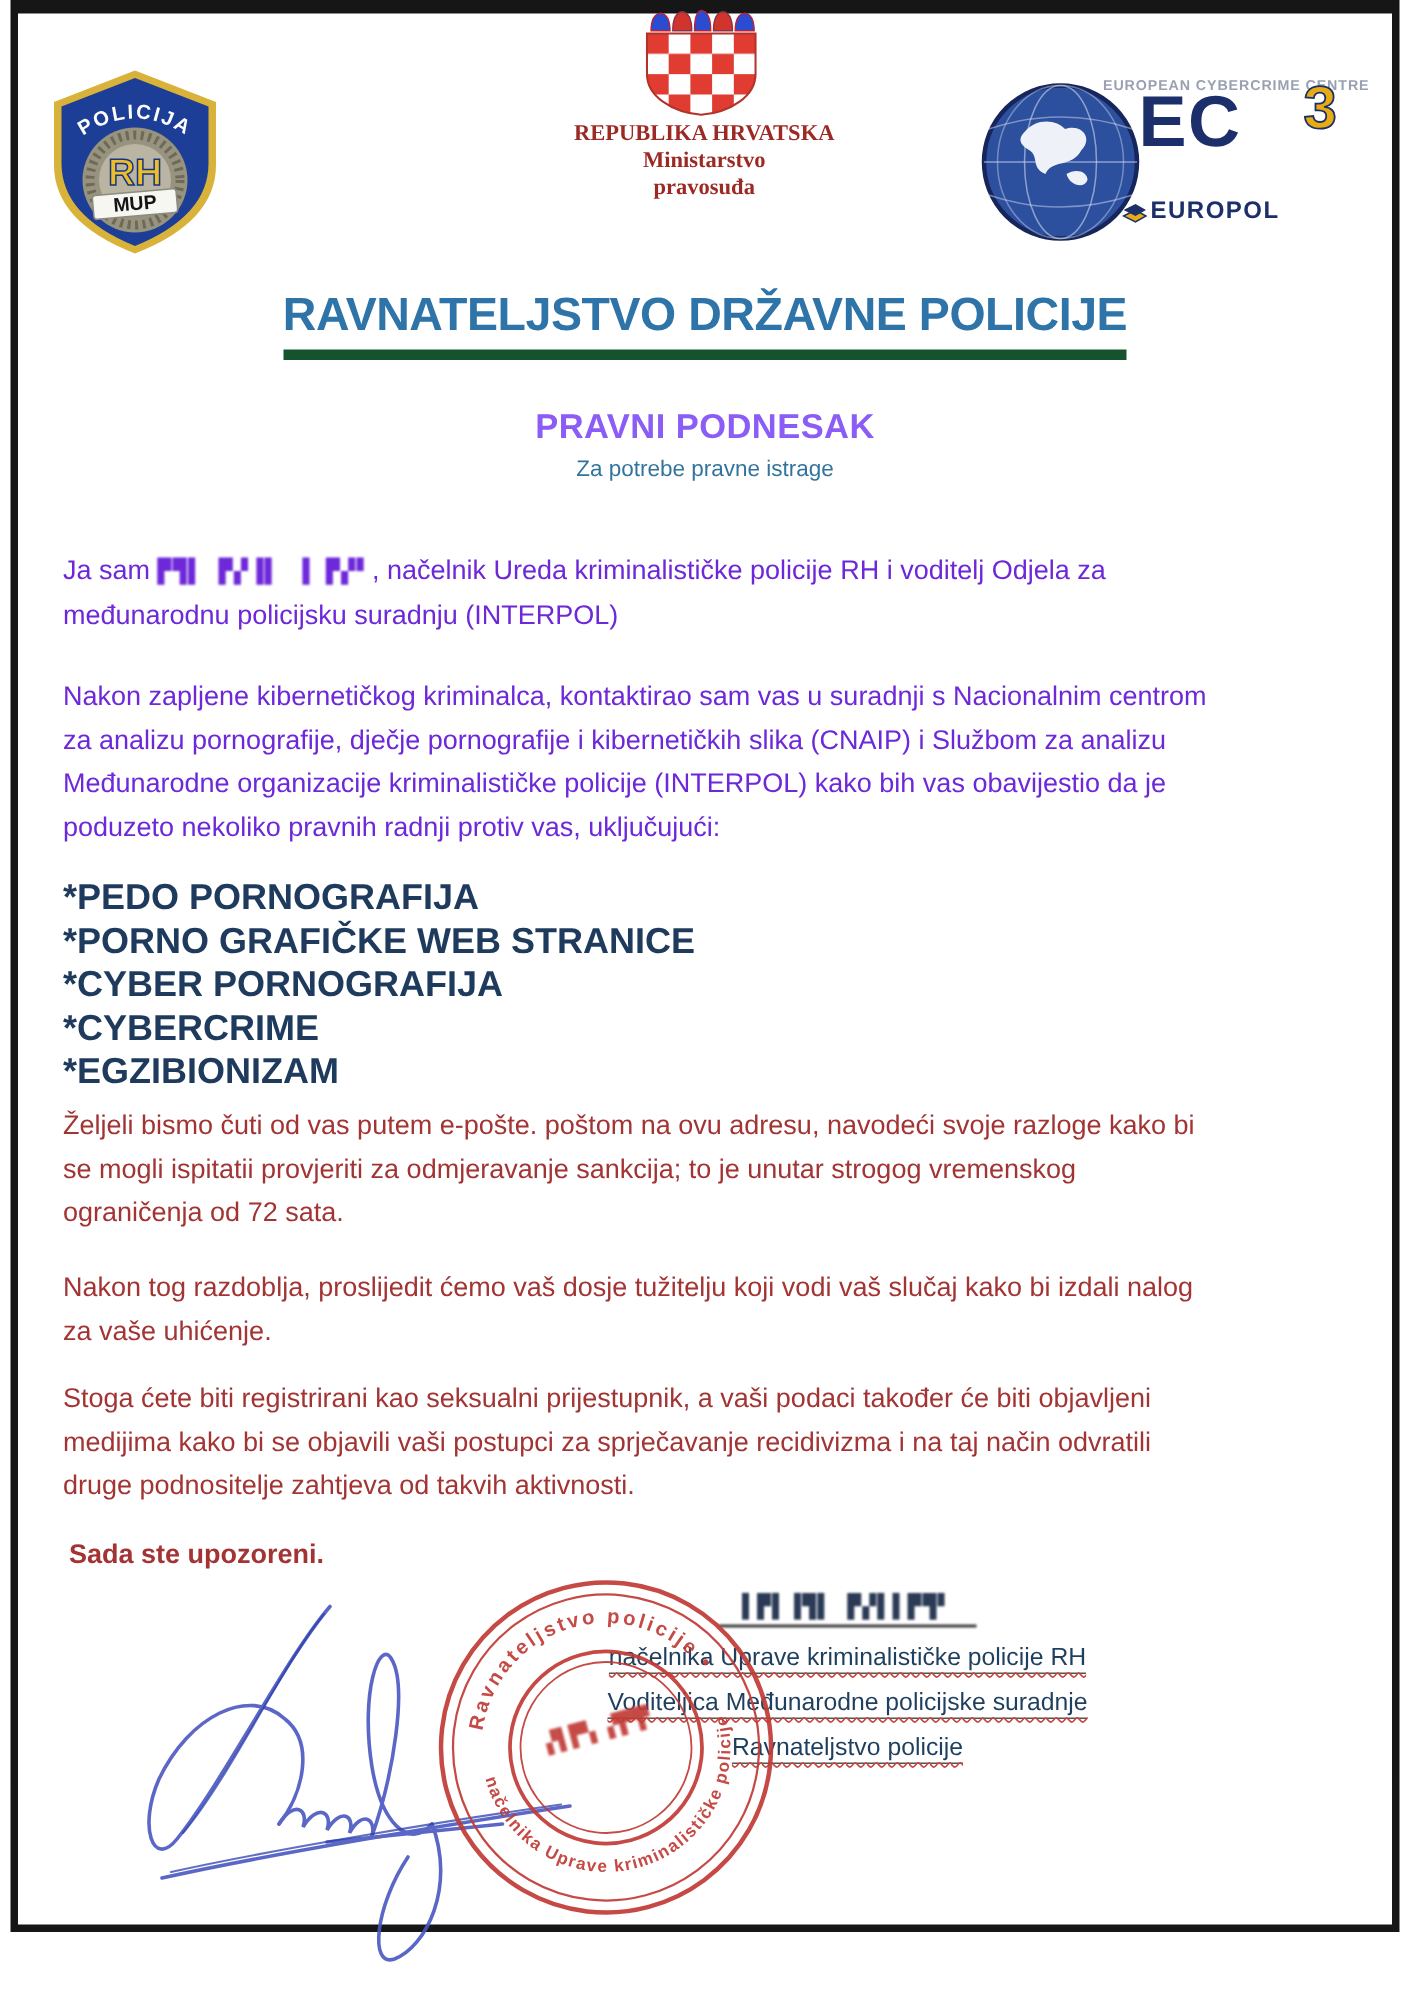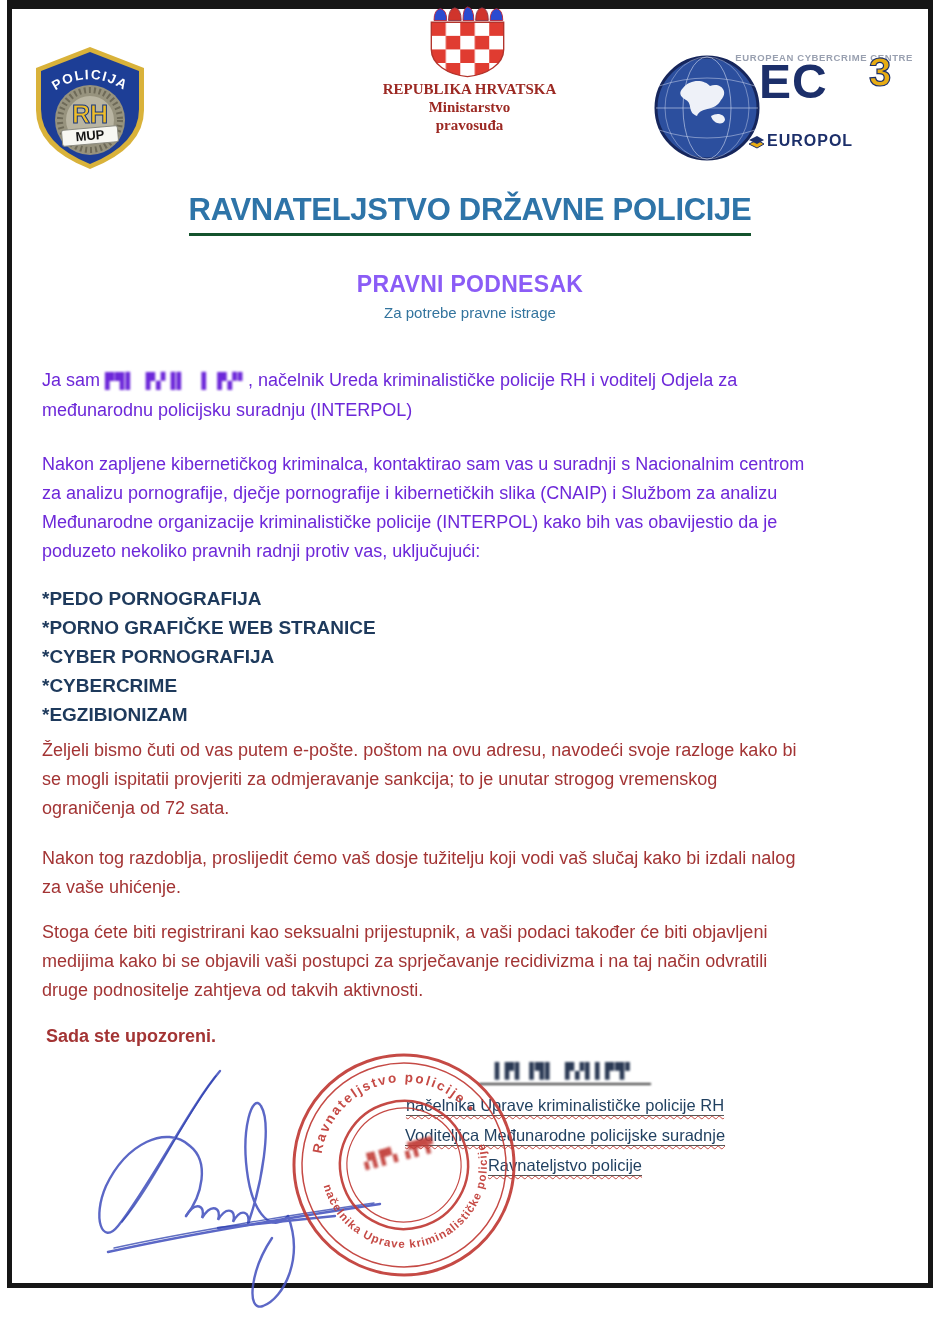--- a/index.html
+++ b/index.html
@@ -20,30 +20,30 @@
            font-weight:bold;color:#1c2f6a;letter-spacing:1px;}
   .ec3 .sup3{position:absolute;left:216px;top:4px;font-size:40px;font-weight:bold;
              color:#e7ac14;-webkit-text-stroke:1.2px #1c2f6a;}
   .ec3 .europol{position:absolute;left:114px;top:86px;font-size:16px;font-weight:bold;
                 color:#1c2f6a;letter-spacing:1px;}
   .ec3 .emblem{position:absolute;left:95px;top:90px;}
   .globe{position:absolute;left:0px;top:8px;}
   
   .title{position:absolute;top:192px;left:0;width:100%;text-align:center;}
   .title span{display:inline-block;font-size:31px;font-weight:bold;color:#2e74a8;
-              letter-spacing:-.3px;border-bottom:3px solid #14532d;padding-bottom:5px;}
+              letter-spacing:-.3px;border-bottom:7px solid #14532d;padding-bottom:5px;}
   .doctype{position:absolute;top:271px;left:0;width:100%;text-align:center;
            font-size:23px;font-weight:bold;color:#8b5cf6;letter-spacing:.3px;}
   .purpose{position:absolute;top:304px;left:0;width:100%;text-align:center;
            font-size:15px;color:#33749e;}
   
   .para{position:absolute;left:42px;width:875px;white-space:pre;font-size:18px;
         line-height:29px;color:#6d28d9;}
   .redtxt{color:#a33434;}
-  .charges{position:absolute;left:42px;top:584px;font-size:19px;font-weight:bold;
+  .charges{position:absolute;left:42px;top:584px;font-size:24px;font-weight:bold;
            line-height:29px;color:#1e3a5c;}
   .censored{font-family:"DejaVu Sans Mono",monospace;filter:blur(.8px);
             letter-spacing:1px;font-size:.85em;}
   
   .sigtext{position:absolute;left:380px;top:1062px;width:370px;text-align:center;z-index:2;}
   .signame{display:inline-block;color:#2b3a55;font-size:15px;
            border-bottom:2px solid #3d3d3d;padding:0 16px 3px;}
   .sigrole{margin-top:11px;font-size:16.5px;color:#1f3f5f;}
   .sigrole span{border-bottom:1.5px solid #555;padding-bottom:1px;
                 text-decoration:underline wavy #c4453d 1px;text-underline-offset:4px;}

